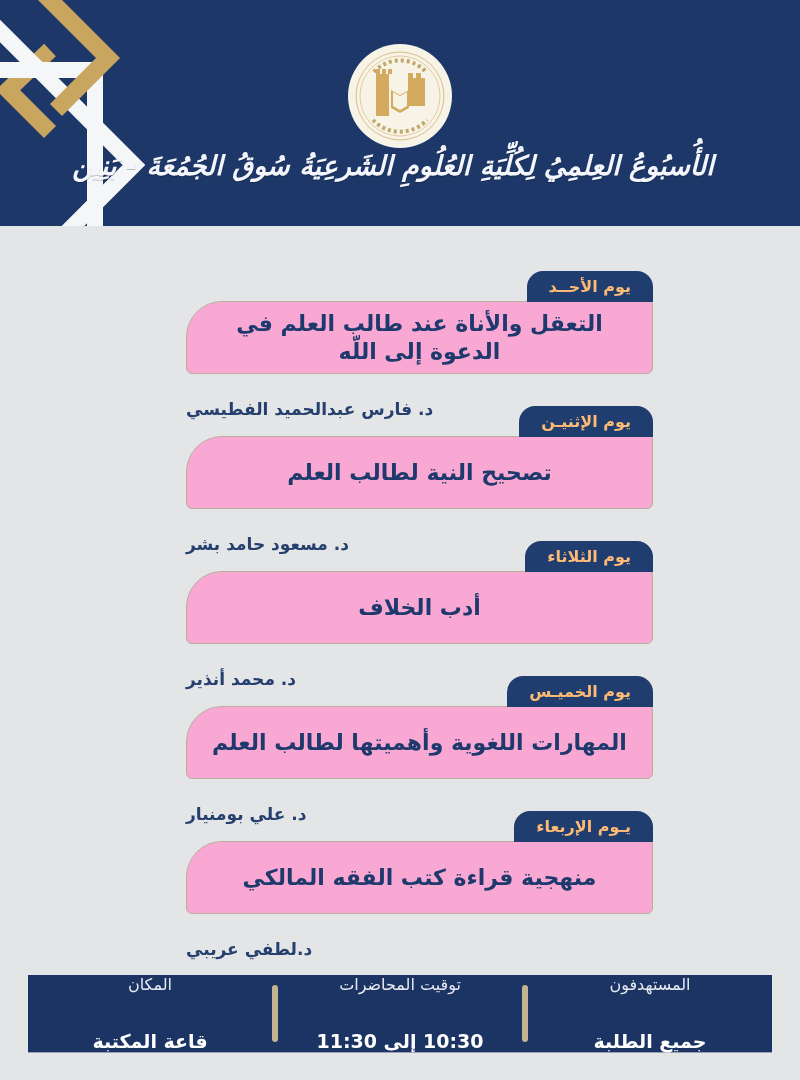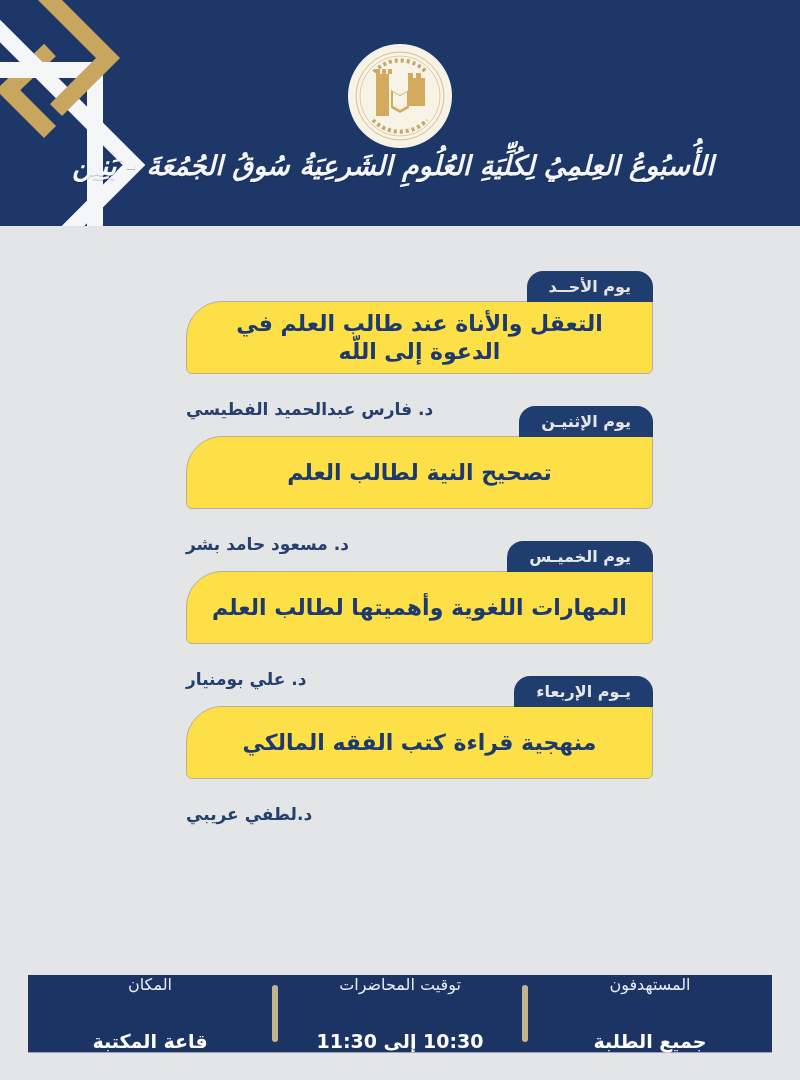--- a/index.html
+++ b/index.html
@@ -10,24 +10,24 @@
   .header{position:relative;width:100%;height:226px;background:#1d3768;overflow:hidden;}
   .star-deco{position:absolute;top:0;left:0;width:180px;height:270px;pointer-events:none;}
   .emblem{position:absolute;top:42px;left:50%;transform:translateX(-50%);width:108px;height:108px;}
   .header-title{position:absolute;top:148px;left:0;right:14px;text-align:center;color:#f4f6fb;
     font-size:27px;font-weight:700;letter-spacing:-.5px;padding:0 55px;line-height:1.3;
     text-shadow:0 1px 0 rgba(0,0,0,.25);font-style:italic;}
 
   
   .sections{padding-top:45px;}
   .section{width:475px;margin:0 147px 0 auto;height:135px;}
-  .day-badge{display:inline-block;background:#203d6f;color:#e5e5e5;font-size:16px;font-weight:700;
+  .day-badge{display:inline-block;background:#203d6f;color:#fdba74;font-size:16px;font-weight:700;
     height:31px;line-height:31px;padding:0 22px;border-radius:16px 16px 0 0;vertical-align:bottom;
     margin-bottom:-1px;position:relative;z-index:2;}
-  .lecture-box{width:467px;height:73px;margin-left:8px;background:#fde047;border:1px solid #b7ae9e;
+  .lecture-box{width:467px;height:73px;margin-left:8px;background:#f9a8d4;border:1px solid #b7ae9e;
     border-radius:36px 3px 6px 6px;display:flex;align-items:center;justify-content:center;
     padding:4px 22px;position:relative;z-index:1;}
   .lecture-title{color:#1e3a6c;font-size:22px;font-weight:700;text-align:center;line-height:1.25;}
   .presenter{width:467px;margin-left:8px;margin-top:25px;text-align:left;color:#25406e;
     font-size:17px;font-weight:700;line-height:20px;}
 
   
   .footer{position:absolute;top:975px;left:28px;width:744px;height:77px;background:#1b3464;
     display:flex;align-items:stretch;box-shadow:0 1px 0 #9aa0b5;}
   .footer-col{flex:1 1 0;display:flex;flex-direction:column;align-items:center;justify-content:center;gap:4px;}
@@ -87,20 +87,27 @@
     </div>
 
     <div class="section">
       <div class="day-badge">يوم الإثنيـن</div>
       <div class="lecture-box">
         <div class="lecture-title">تصحيح النية لطالب العلم</div>
       </div>
       <div class="presenter">د. مسعود حامد بشر</div>
     </div>
 
+    <div class="section">
+      <div class="day-badge">يوم الثلاثاء</div>
+      <div class="lecture-box">
+        <div class="lecture-title">أدب الخلاف</div>
+      </div>
+      <div class="presenter">د. محمد أنذير</div>
+    </div>
 
     <div class="section">
       <div class="day-badge">يوم الخميـس</div>
       <div class="lecture-box">
         <div class="lecture-title">المهارات اللغوية وأهميتها لطالب العلم</div>
       </div>
       <div class="presenter">د. علي بومنيار</div>
     </div>
 
     <div class="section">

